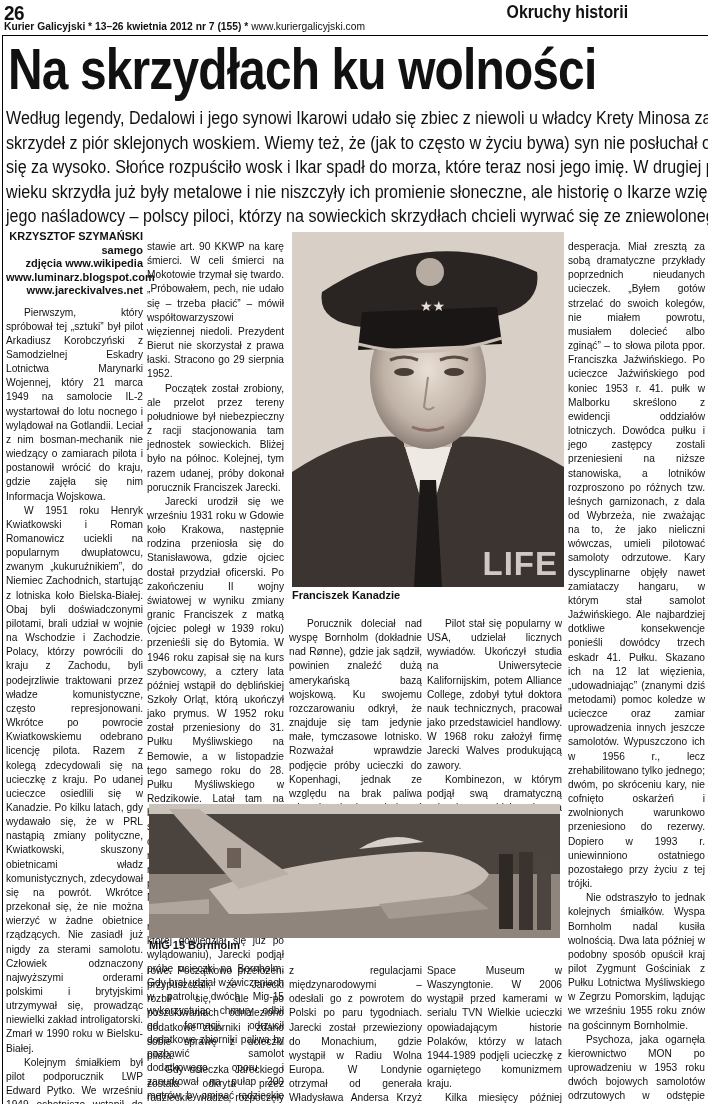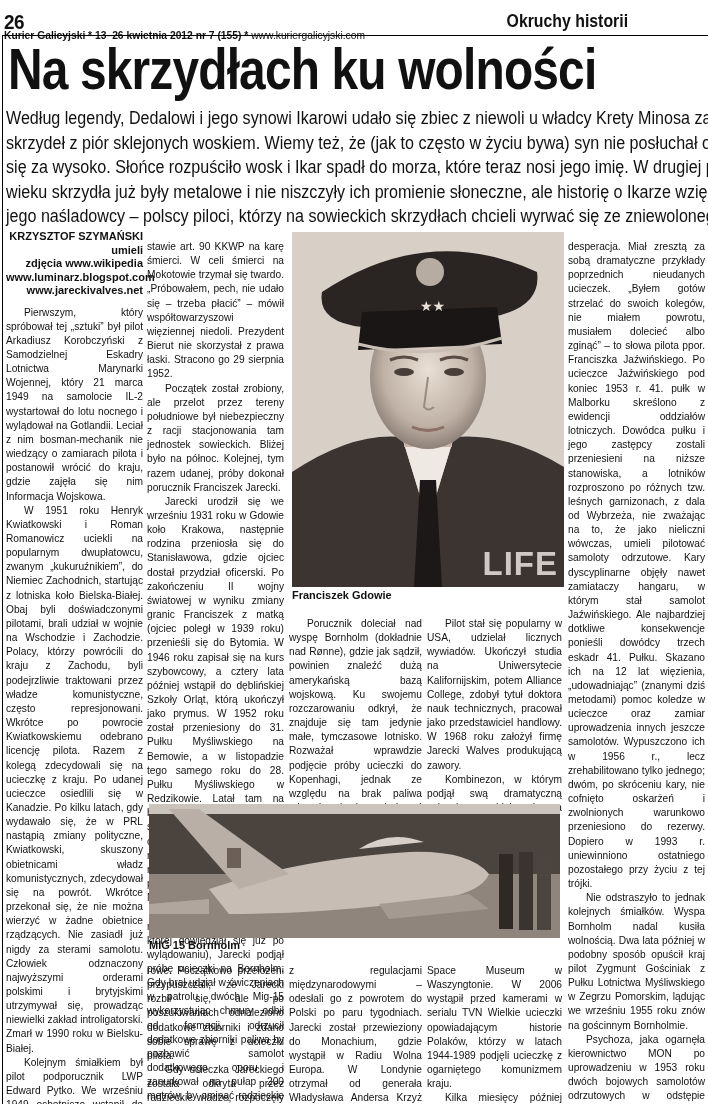--- a/index.html
+++ b/index.html
@@ -1,19 +1,19 @@
 <!DOCTYPE html>
 <html><head>
 <meta charset="utf-8">
 <style>
   * { box-sizing: border-box; margin: 0; padding: 0; }
   html, body { width: 708px; height: 1104px; background: #ffffff; overflow: hidden; }
   body { position: relative; font-family: "Liberation Sans", sans-serif; color: #111; }
 
-  .header { position: absolute; left: 0; top: 12px; width: 632px; height: 34px; }
+  .header { position: absolute; left: 0; top: 3px; width: 632px; height: 34px; }
   .page-num { position: absolute; left: 4px; top: -2px; font-family: "Liberation Sans", sans-serif; font-weight: bold; font-size: 21px; letter-spacing: -0.5px; transform: scaleX(0.9); transform-origin: left top; }
   .section { position: absolute; right: 4px; top: -1px; font-weight: bold; font-size: 18px; transform: scaleX(0.88); transform-origin: right top; }
   .issue { position: absolute; left: 4px; top: 17px; font-size: 11.2px; white-space: nowrap; transform: scaleX(0.92); transform-origin: left top; }
   .issue b { font-weight: bold; }
   .frame { position: absolute; left: 2px; top: 35px; width: 706px; height: 1069px; border-top: 1.5px solid #000; border-left: 1.5px solid #000; }
 
   .headline { position: absolute; left: 8px; top: 38px; font-weight: bold; font-size: 57px; letter-spacing: -1px; white-space: nowrap; transform: scaleX(0.84); transform-origin: left top; line-height: 62px; }
 
   .lead { position: absolute; left: 6px; top: 106px; width: 760px; font-size: 17.5px; line-height: 24.6px; transform: scaleX(0.92); transform-origin: left top; }
   .lead span { display: block; white-space: nowrap; }
@@ -58,21 +58,21 @@
   <span>Według legendy, Dedalowi i jego synowi Ikarowi udało się zbiec z niewoli u władcy Krety Minosa za pomocą</span>
   <span>skrzydeł z piór sklejonych woskiem. Wiemy też, że (jak to często w życiu bywa) syn nie posłuchał ojca i wzbił</span>
   <span>się za wysoko. Słońce rozpuściło wosk i Ikar spadł do morza, które teraz nosi jego imię. W drugiej połowie XX</span>
   <span>wieku skrzydła już były metalowe i nie niszczyły ich promienie słoneczne, ale historię o Ikarze wzięli za wzór</span>
   <span>jego naśladowcy – polscy piloci, którzy na sowieckich skrzydłach chcieli wyrwać się ze zniewolonego kraju.</span>
 </div>
 
 <div class="col col1">
   <div class="byline">
     <div>KRZYSZTOF SZYMAŃSKI</div>
-    <div>umieli</div>
+    <div>samego</div>
     <div>zdjęcia www.wikipedia</div>
     <div>www.luminarz.blogspot.com</div>
     <div>www.jareckivalves.net</div>
   </div>
   <p>Pierwszym, który spróbował tej „sztuki” był pilot Arkadiusz Korobczyński z Samodzielnej Eskadry Lotnictwa Marynarki Wojennej, który 21 marca 1949 na samolocie IL-2 wystartował do lotu nocnego i wylądował na Gotlandii. Leciał z nim bosman-mechanik nie wiedzący o zamiarach pilota i postanowił wrócić do kraju, gdzie zajęła się nim Informacja Wojskowa.</p>
   <p>W 1951 roku Henryk Kwiatkowski i Roman Romanowicz uciekli na popularnym dwupłatowcu, zwanym „kukuruźnikiem”, do Niemiec Zachodnich, startując z lotniska koło Bielska-Białej. Obaj byli doświadczonymi pilotami, brali udział w wojnie na Wschodzie i Zachodzie. Polacy, którzy powrócili do kraju z Zachodu, byli podejrzliwie traktowani przez władze komunistyczne, często represjonowani. Wkrótce po powrocie Kwiatkowskiemu odebrano licencję pilota. Razem z kolegą zdecydowali się na ucieczkę z kraju. Po udanej ucieczce osiedlili się w Kanadzie. Po kilku latach, gdy wydawało się, że w PRL nastąpią zmiany polityczne, Kwiatkowski, skuszony obietnicami władz komunistycznych, zdecydował się na powrót. Wkrótce przekonał się, że nie można wierzyć w żadne obietnice rządzących. Nie zasiadł już nigdy za sterami samolotu. Człowiek odznaczony najwyższymi orderami polskimi i brytyjskimi utrzymywał się, prowadząc niewielki zakład introligatorski. Zmarł w 1990 roku w Bielsku-Białej.</p>
   <p>Kolejnym śmiałkiem był pilot podporucznik LWP Edward Pytko. We wrześniu 1949 ochotniczo wstąpił do LWP. Ukończył Oficerską Szkołę Lotniczą w Dęblinie (1949–1951), pracował w jednostce lotniczej w Radomiu i w Oficerskiej Szkole Lotniczej w Izbicku jako pilot i instruktor. 21 lipca 1952, jak wspomina rodzina, otrzymał rozkaz pełnienia funkcji niezgodnej z sumieniem. To zapewne było powodem jego dramatycznej próby ucieczki za granicę. 7 sierpnia 1952 ok. godz. 15 samolotem wojskowym wykonał lot na południe, przez terytorium Czechosłowacji, kierując się na Austrię. Ścigany po przekroczeniu granicy, zmuszony do kluczenia w chmurach, z braku paliwa zmuszony do lądowania na najbliższym lotnisku, w Wiener Neustadt, w sowieckiej strefie okupacyjnej Austrii, odległej zaledwie o 2 minuty lotu od strefy amerykańskiej. Natychmiast zatrzymany, odstawiony do Polski. 18 sierpnia 1950 Sąd Wojsk Lotniczych pod przewodnictwem mjr. Filiksa skazał go na pod-</p>
 </div>
 
 <div class="col col2">
@@ -109,21 +109,21 @@
     <path d="M120 195 Q136 202 152 195" stroke="#8a6f66" stroke-width="3" fill="none"></path>
 
     <path d="M30 60 Q136 -10 245 40 Q250 75 200 85 L70 95 Q25 90 30 60 Z" fill="#2a2422"></path>
     <path d="M70 80 L205 75 L210 112 L66 118 Z" fill="#1a1615"></path>
     <path d="M66 112 Q136 130 210 106" stroke="#c9bfb4" stroke-width="3" fill="none"></path>
     <circle cx="138" cy="40" r="14" fill="#b6aca2"></circle>
     <text x="128" y="79" font-size="14" fill="#e7e0d9" font-family="DejaVu Sans, sans-serif">★★</text>
   </svg>
   <div style="position:absolute; right:6px; bottom:4px; font-weight:bold; font-size:33px; color:#e8e3dd; opacity:0.85; letter-spacing:1px;">LIFE</div>
 </div>
-<div class="cap cap-portrait">Franciszek Gdowie</div>
+<div class="cap cap-portrait">Franciszek Kanadzie</div>
 
 <div class="col col3a">
   <p>Porucznik doleciał nad wyspę Bornholm (dokładnie nad Rønne), gdzie jak sądził, powinien znaleźć dużą amerykańską bazą wojskową. Ku swojemu rozczarowaniu odkrył, że znajduje się tam jedynie małe, tymczasowe lotnisko. Rozważał wprawdzie podjęcie próby ucieczki do Kopenhagi, jednak ze względu na brak paliwa zdecydował się wylądować na Bornholmie. Cała ucieczka trwała zaledwie kilkanaście minut.</p>
   <p>Na wyspie specjaliści z USA (wezwani przez władze duńskie) sprawdzili dokładnie samolot i – zgodnie</p>
 </div>
 
 <div class="col col4a">
   <p>Pilot stał się popularny w USA, udzielał licznych wywiadów. Ukończył studia na Uniwersytecie Kalifornijskim, potem Alliance College, zdobył tytuł doktora nauk technicznych, pracował jako przedstawiciel handlowy. W 1968 roku założył firmę Jarecki Walves produkującą zawory.</p>
   <p>Kombinezon, w którym podjął swą dramatyczną ucieczkę, znajduje się na wystawie w National Air and</p>
 </div>

